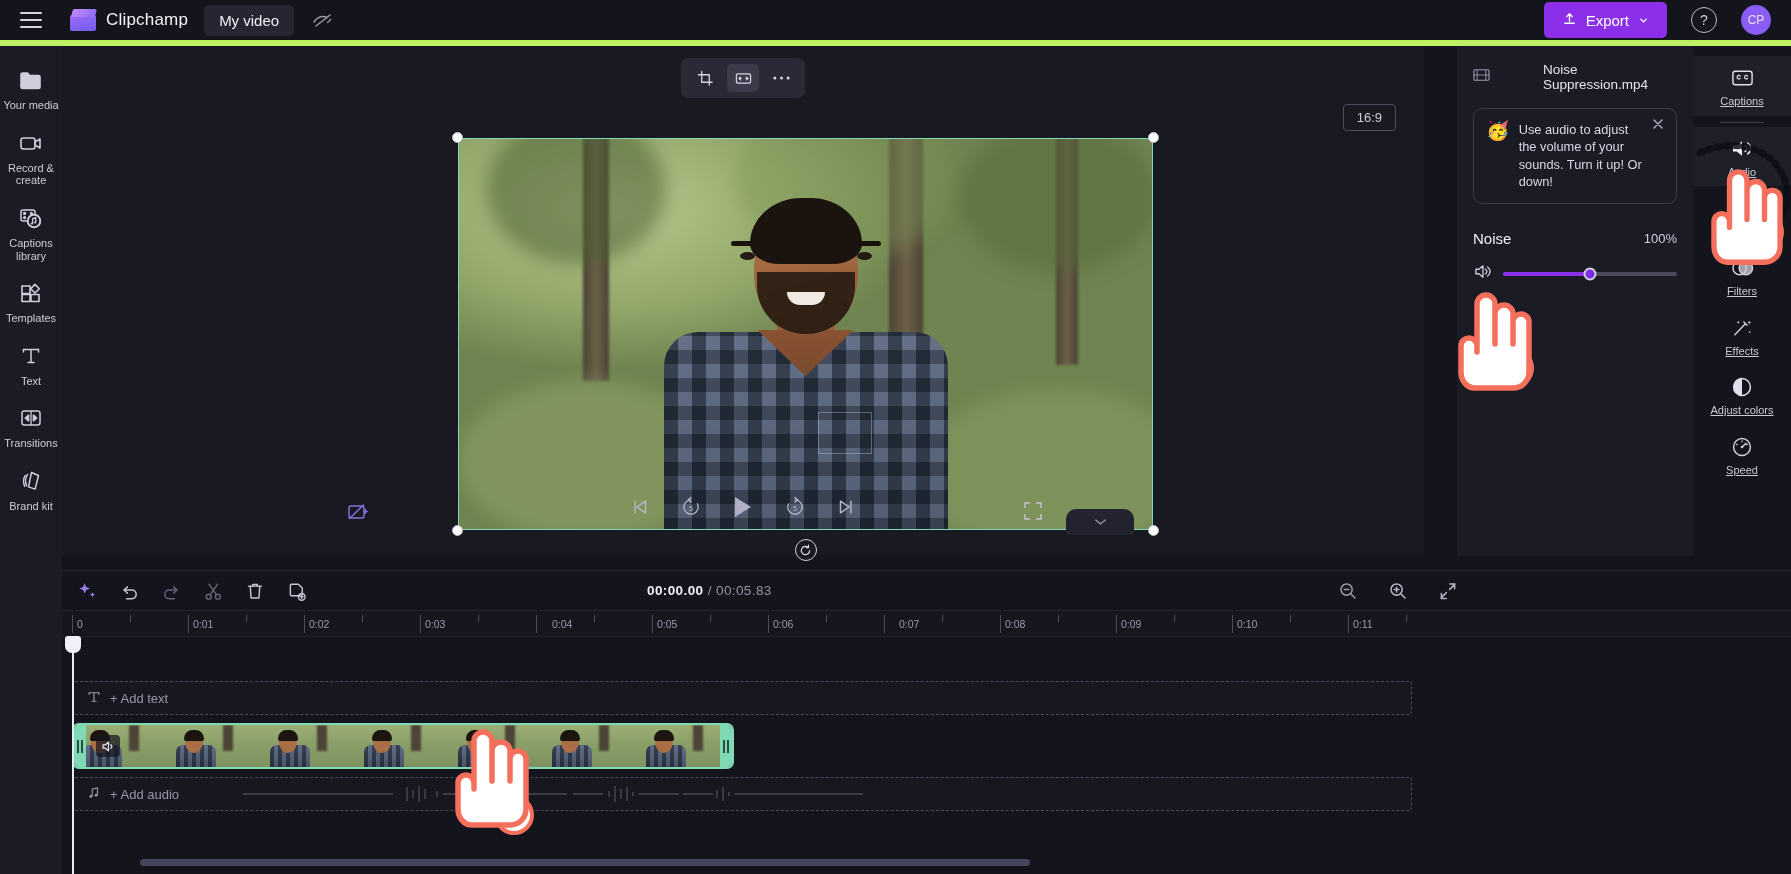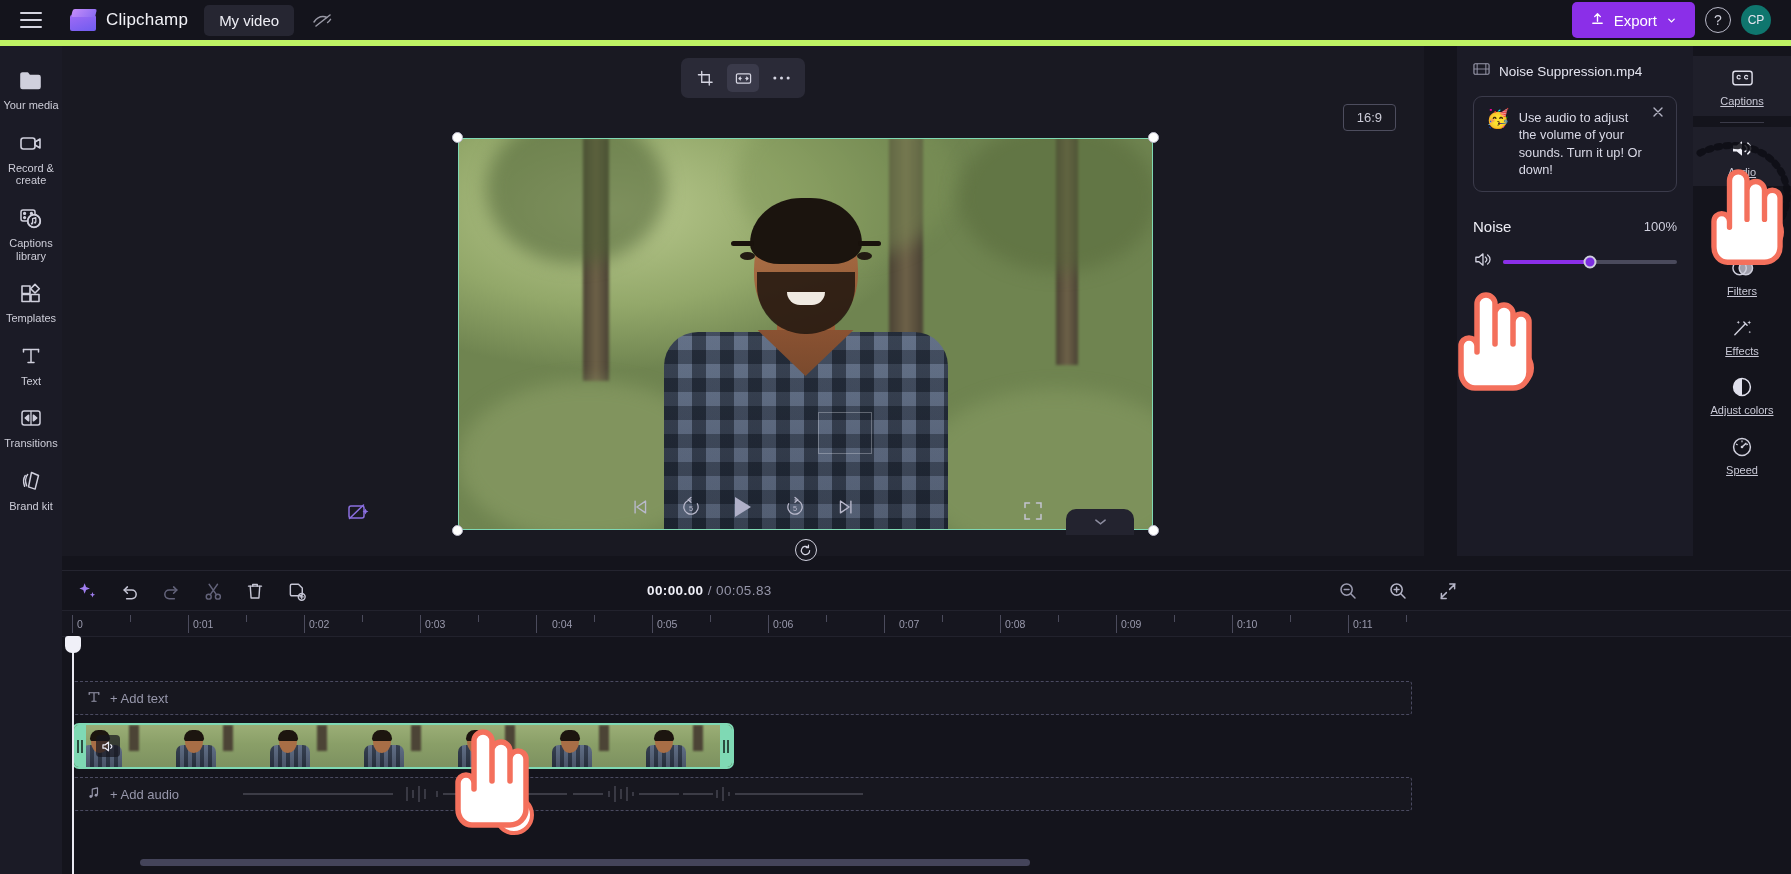--- a/index.html
+++ b/index.html
@@ -31,30 +31,30 @@
   .brand-logo .b2 {
     position: absolute; left: 2px; top: 0px; width: 24px; height: 8px; border-radius: 2px;
     background: linear-gradient(120deg,#c48cf9,#8a6bf3); transform: skewX(-14deg);
   }
   .brand-name { margin-left: 10px; font-size: 17px; color: #f2f2f7; letter-spacing: .2px; }
   .proj-chip {
     margin-left: 16px; padding: 7px 15px; background: #262632; border-radius: 5px;
     font-size: 15px; color: #eeeef5; cursor: pointer;
   }
   .eye-off { margin-left: 16px; width: 26px; height: 26px; cursor: pointer; opacity:.75; }
-  .top-right { margin-left: auto; display: flex; align-items: center; gap: 10px; padding-right: 20px; }
+  .top-right { margin-left: auto; display: flex; align-items: center; gap: 24px; padding-right: 20px; }
   .export-btn {
     display: flex; align-items: center; gap: 9px;
     background: #8b2fe8; color: #fff; border: none; border-radius: 5px;
     padding: 9px 18px; font-size: 15px; cursor: pointer;
     font-family: "Liberation Sans", sans-serif;
   }
   .help-btn { width: 26px; height: 26px; border-radius: 50%; border: 1.6px solid #b9b9c8;
     color: #ccccd8; font-size: 14px; display:flex; align-items:center; justify-content:center; cursor:pointer;}
-  .avatar { width: 30px; height: 30px; border-radius: 50%; background: #0f766e;
+  .avatar { width: 30px; height: 30px; border-radius: 50%; background: #8b5cf6;
     display: flex; align-items: center; justify-content: center; font-size: 12px; color: #e4e4ee; cursor:pointer;}
 
   
   .rail {
     position: absolute; left: 0; top: 46px; width: 62px; height: 828px;
     background: #1b1b26; display: flex; flex-direction: column; align-items: center;
     padding-top: 12px; gap: 2px;
   }
   .rail-item {
     width: 62px; padding: 9px 2px 7px; display: flex; flex-direction: column;
@@ -158,21 +158,21 @@
     background:#23232f; border-radius: 10px 10px 0 0; display:flex; align-items:center;
     justify-content:center; color:#8d8da0; font-size:11px; cursor:pointer;
   }
 
   
   .props {
     position: absolute; right: 98px; top: 46px; width: 236px; height: 510px;
     background: #1b1b26; padding: 16px 16px 0;
   }
   .props-head { display:flex; align-items:center; gap: 9px; margin-bottom: 16px; }
-  .props-head .t { font-size: 13.5px; color: #e3e3ee; }
+  .props-head .t { font-size: 13.5px; color: #e3e3ee; margin-left: 44px; }
   .tip-card {
     position: relative; border: 1px solid #3b3b4b; border-radius: 9px; padding: 12px 12px 13px 12px;
     display: flex; gap: 9px;
   }
   .tip-emoji { font-size: 19px; line-height: 1.1; }
   .tip-text { font-size: 12.8px; color: #d9d9e6; line-height: 1.35; padding-right: 16px; }
   .tip-close { position:absolute; right: 9px; top: 8px; width: 16px; height: 16px; cursor:pointer; color:#b4b4c4; }
   .vol-row { display:flex; align-items:center; justify-content:space-between; margin-top: 26px; }
   .vol-label { font-size: 15px; color: #eeeef6; }
   .vol-val { font-size: 13px; color: #cfcfdd; }

